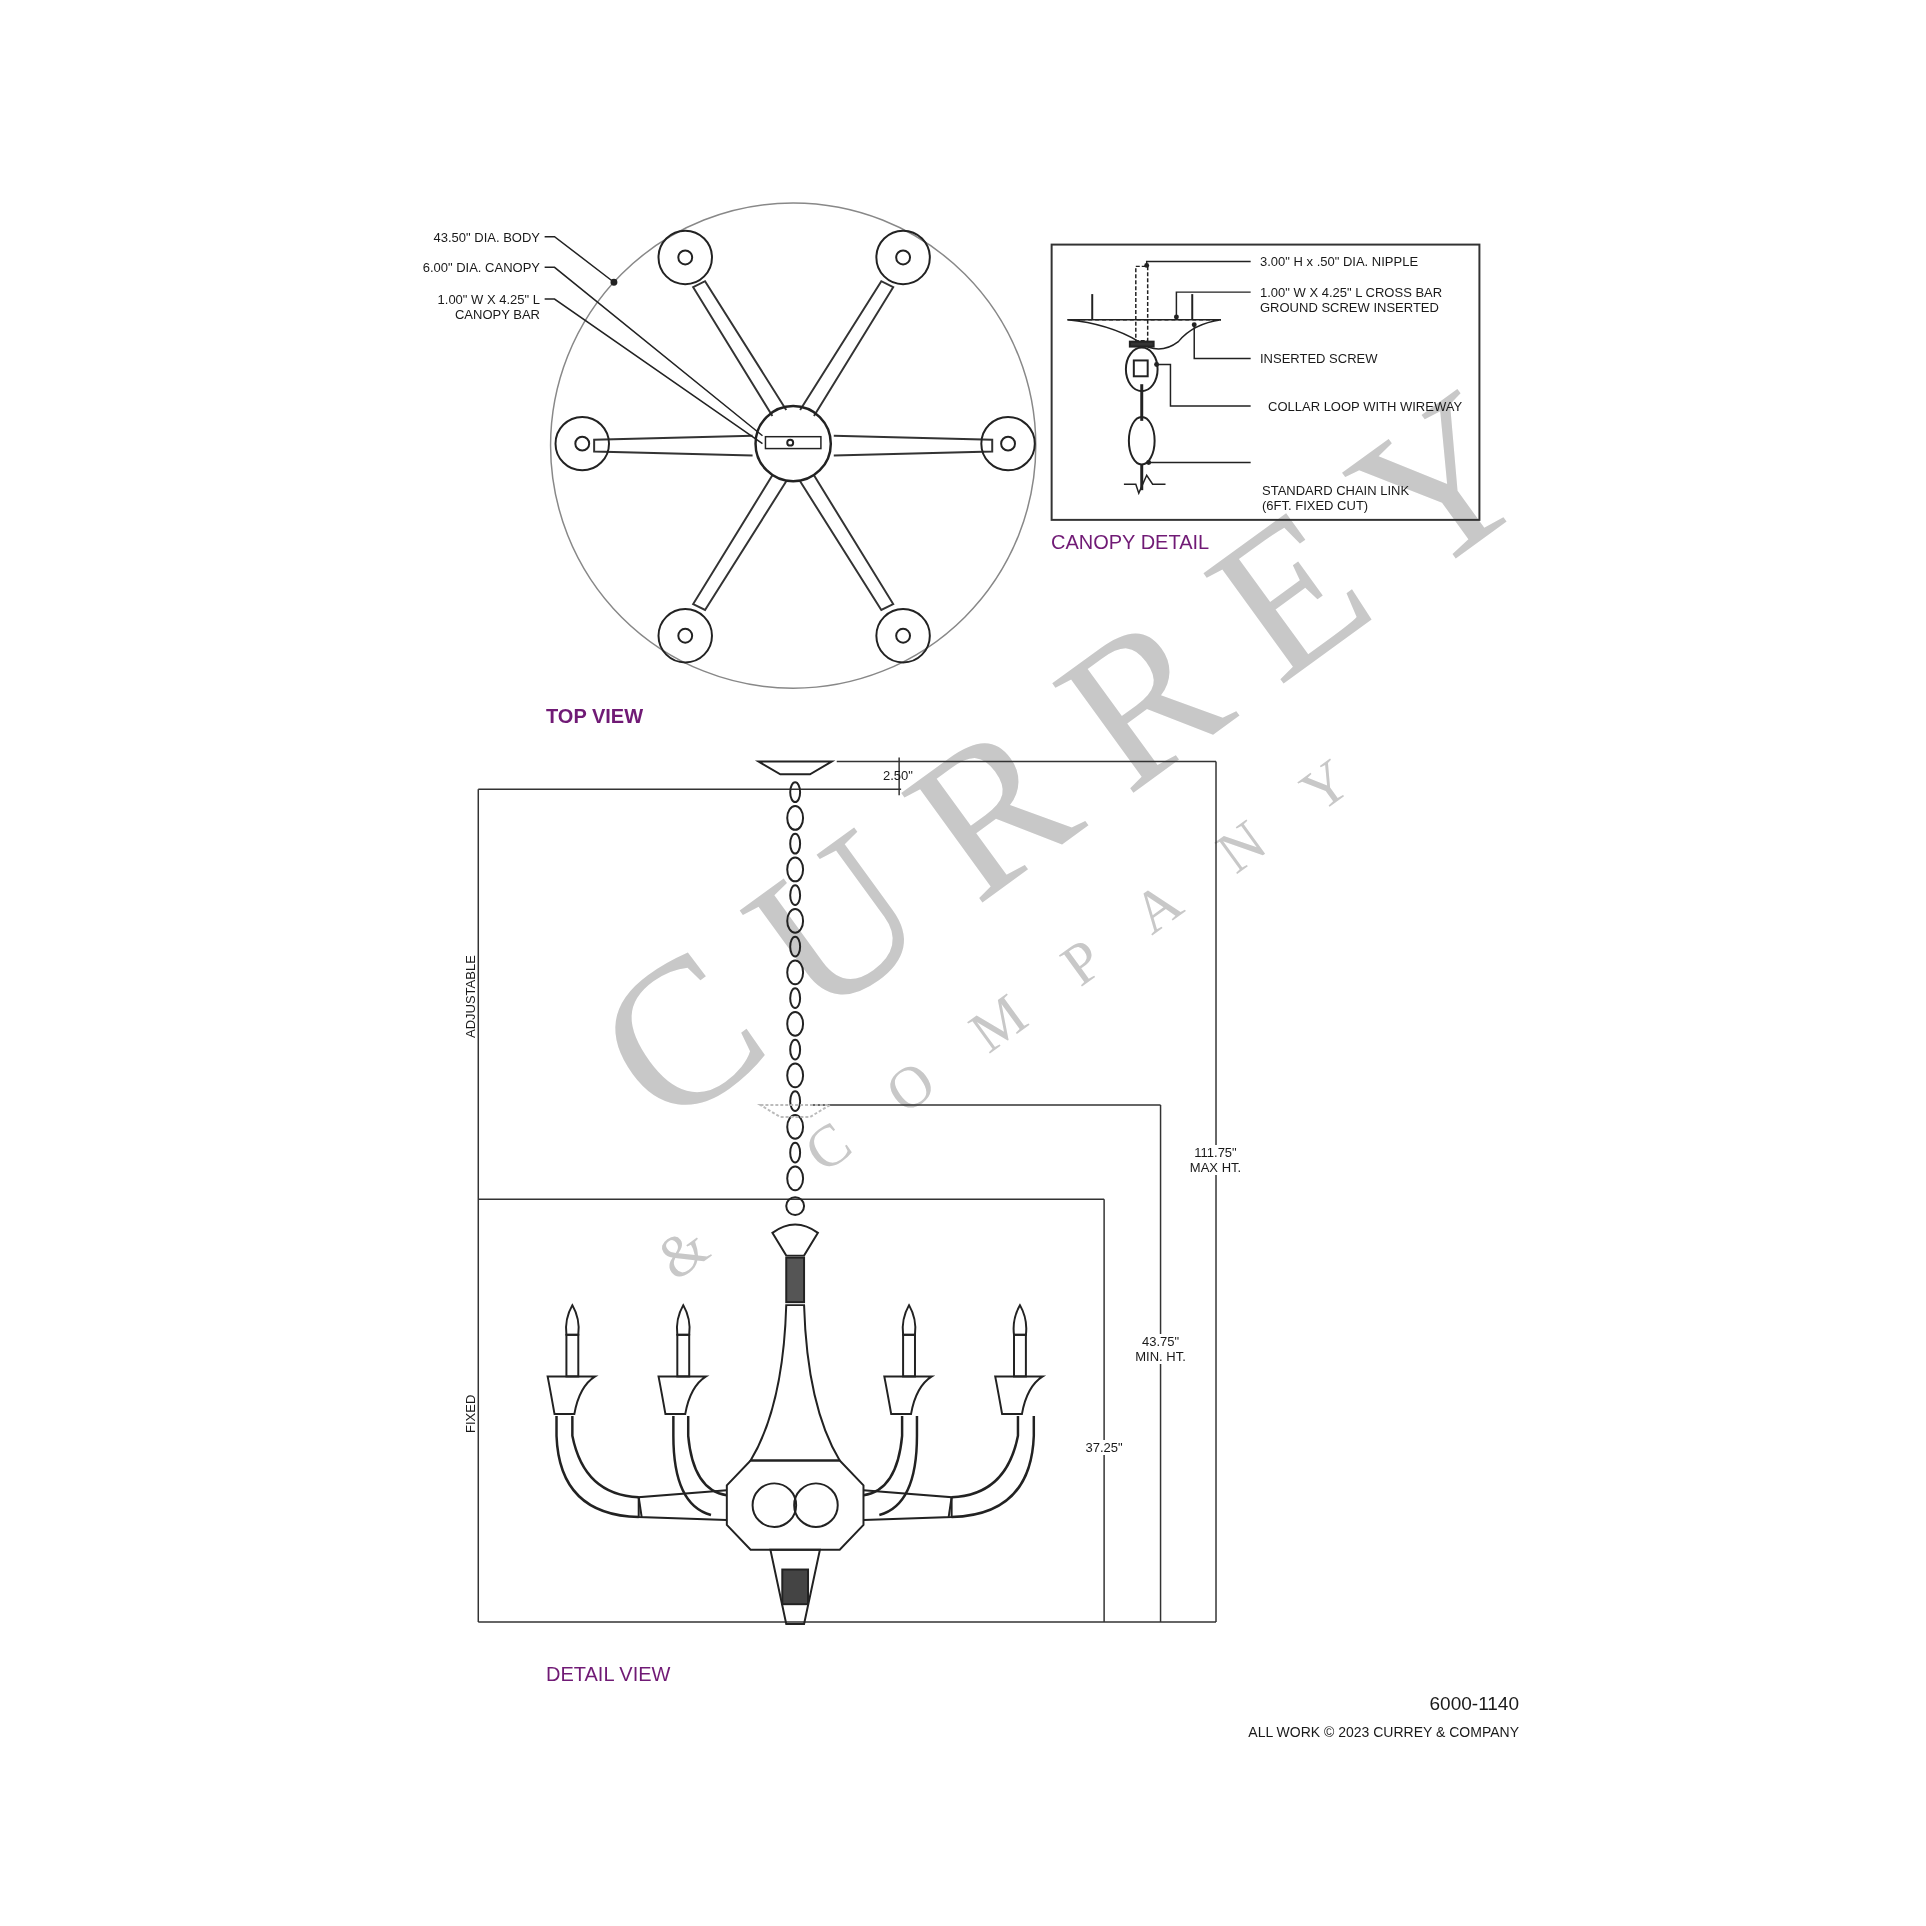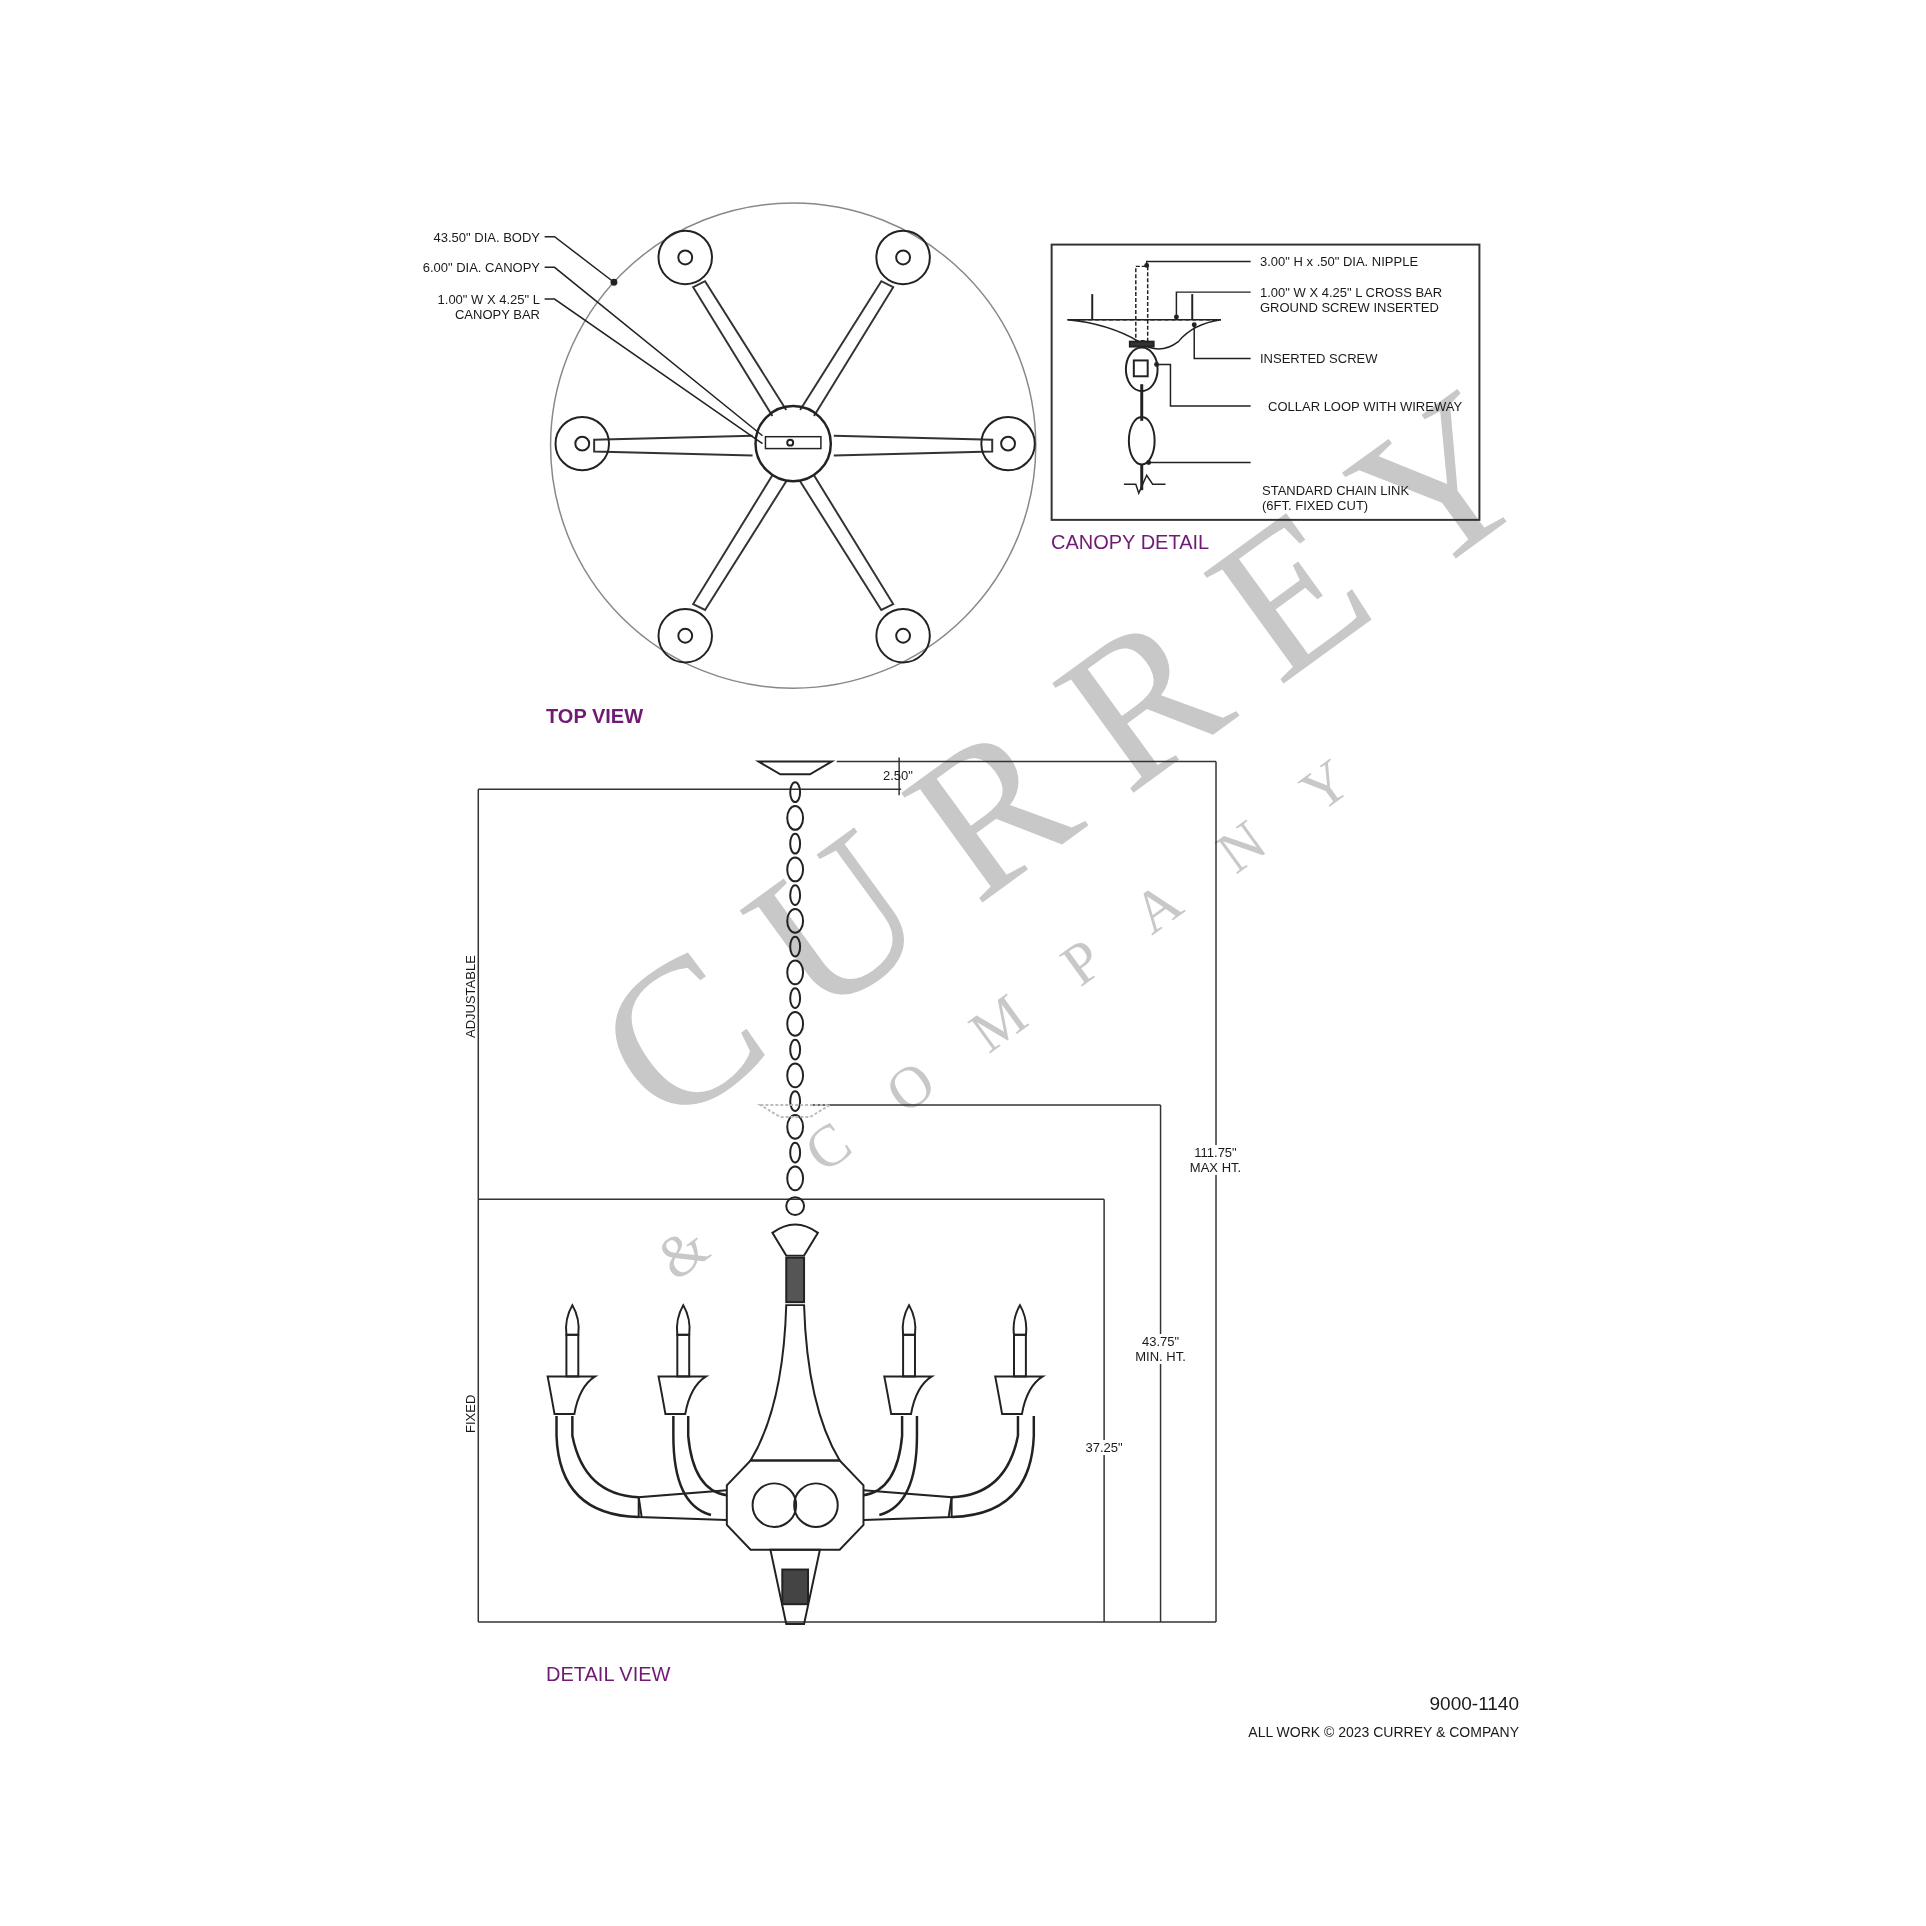--- a/index.html
+++ b/index.html
@@ -217,15 +217,15 @@
   <div>43.75"</div>
   <div>MIN. HT.</div>
 </div>
 <div class="lbl ctr" style="left:1079px;top:1440px;width:50px;background:#fff;">37.25"</div>
 
 <div class="vert" style="left:463px;top:1038px;">ADJUSTABLE</div>
 <div class="vert" style="left:463px;top:1433px;">FIXED</div>
 
 <div class="view" style="left:546px;top:1663px;">DETAIL VIEW</div>
 
-<div class="lbl r" style="right:408px;top:1693px;font-size:19px;line-height:22px;">9000-1140</div>
+<div class="lbl r" style="right:408px;top:1693px;font-size:19px;line-height:22px;">6000-1140</div>
 <div class="lbl r" style="right:408px;top:1725px;font-size:14px;">ALL WORK © 2023 CURREY &amp; COMPANY</div>
 
 
 </body></html>

